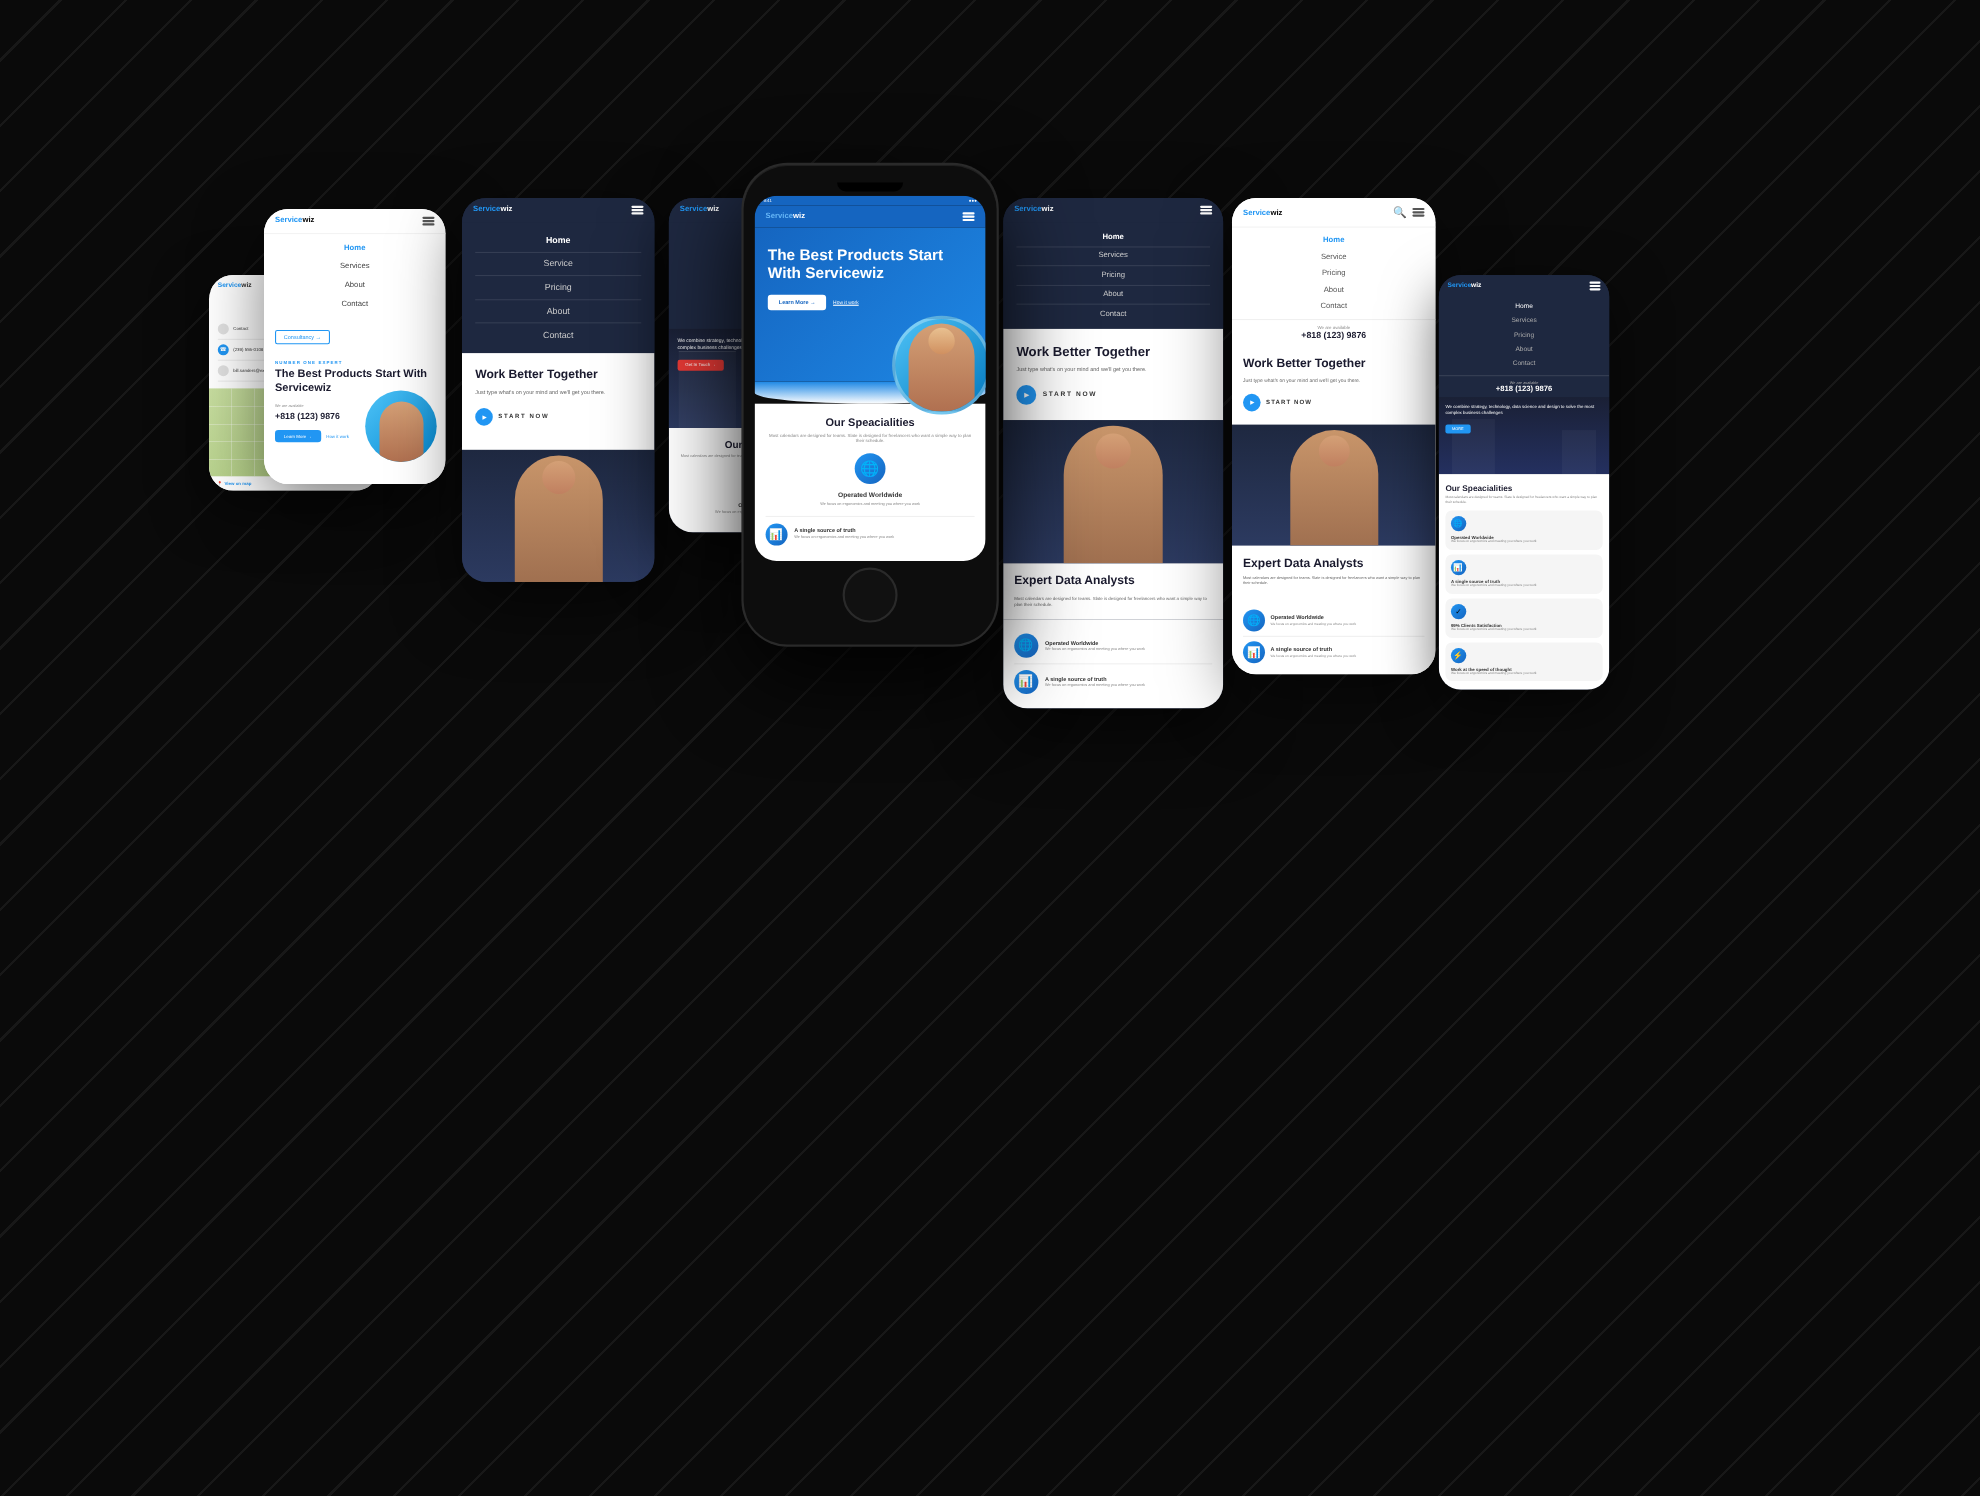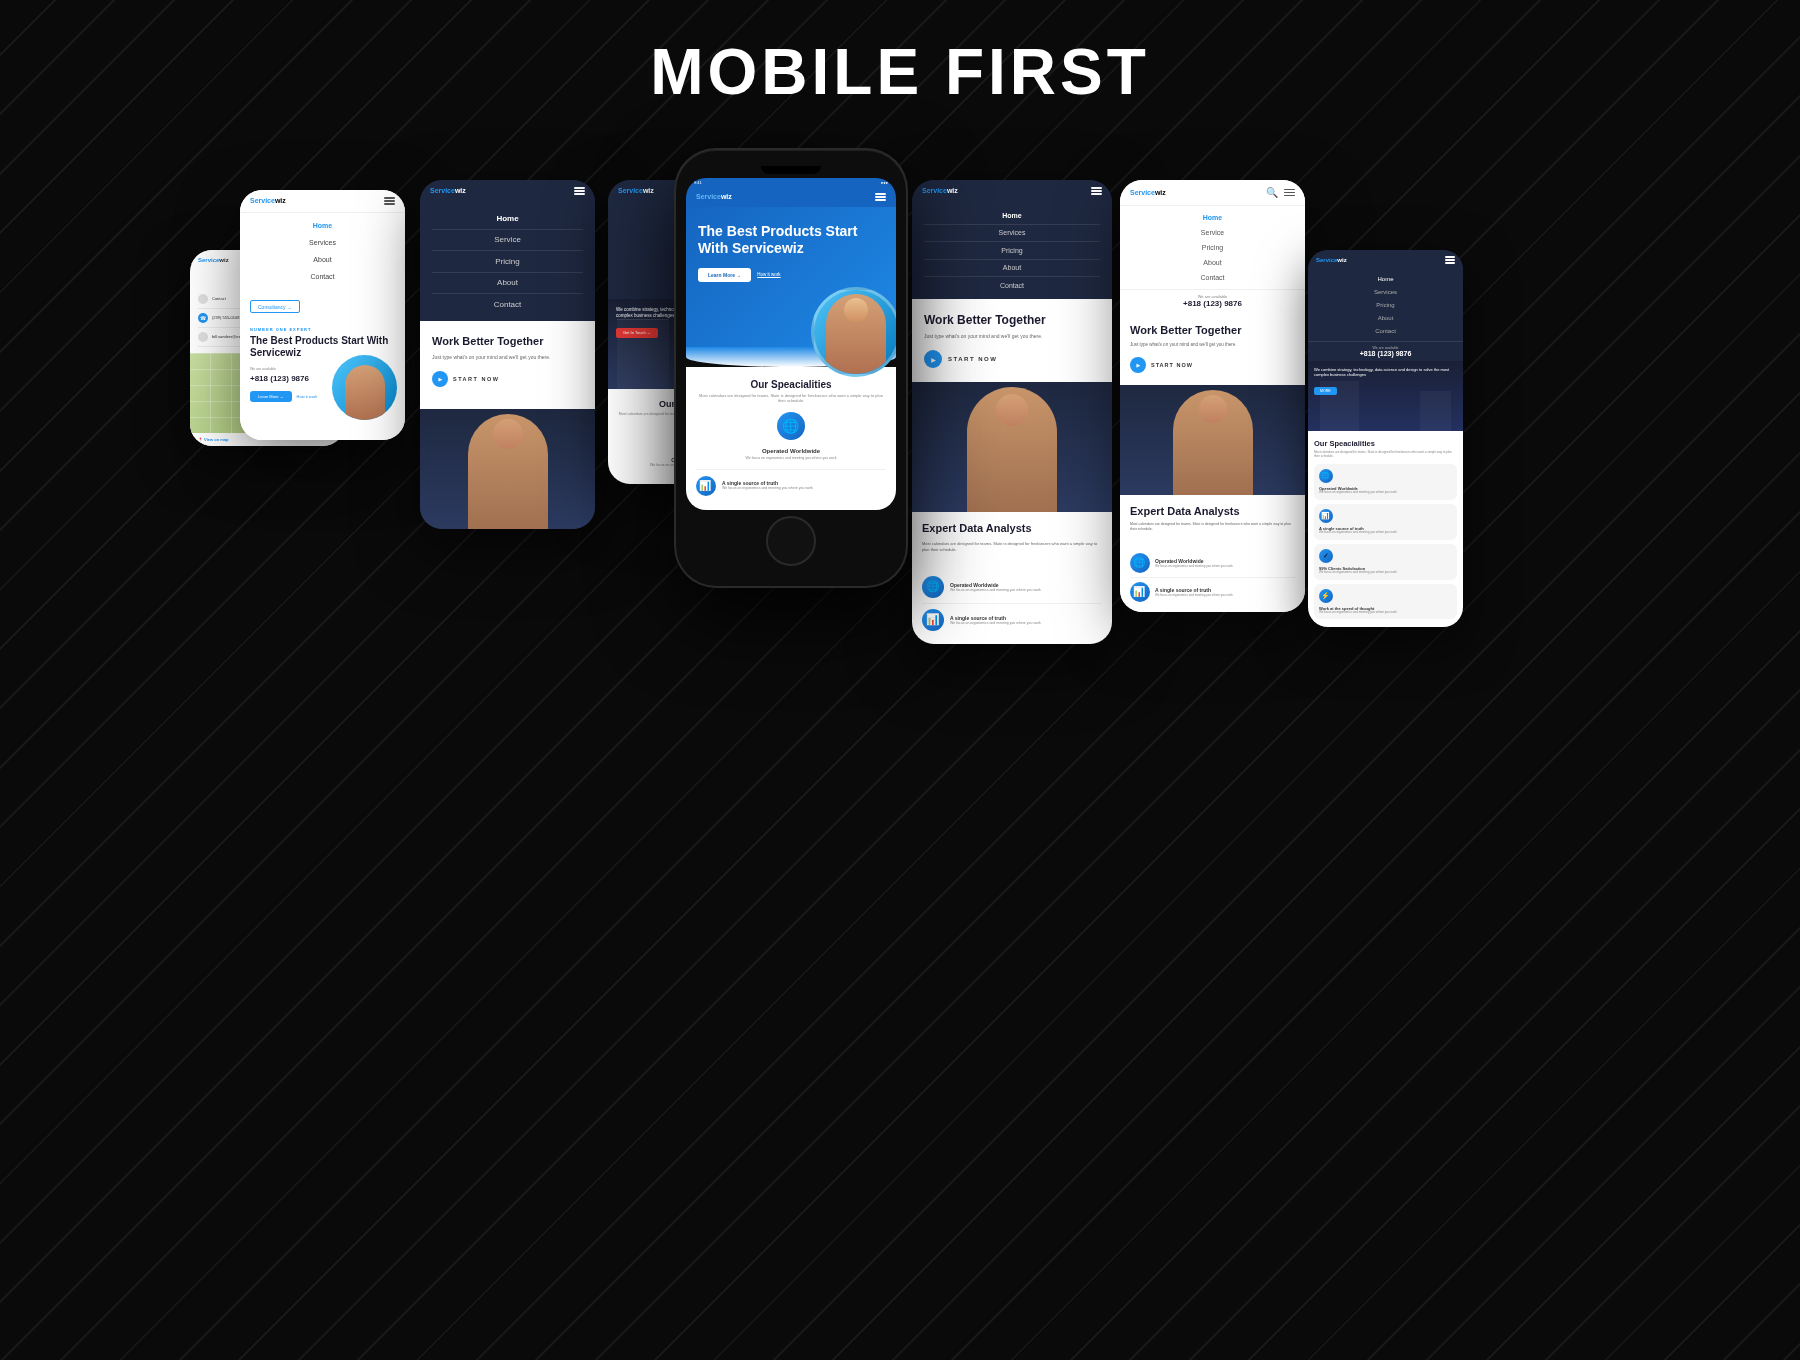--- a/index.html
+++ b/index.html
@@ -75,21 +75,20 @@
       bottom: 0;
       perspective: 1200px;
     }
   </style>
 </head>
 <body>
 
 <div class="bg-lines"></div>
 
 <div class="title-section">
-  <div class="title-bold">MOBILE FIRST</div>
 </div>
 
 <div class="phones-wrapper">
 
   <div style="position:absolute; left:190px; top:80px; width:155px; border-radius:22px; overflow:hidden; background:#fff; box-shadow:0 15px 50px rgba(0,0,0,0.5);">
     <div style="background:#fff; padding:6px 8px 0;">
       <div style="display:flex; justify-content:space-between; align-items:center; margin-bottom:8px;">
         <span style="font-size:6px; font-weight:700; color:#333;"><span style="color:#2196f3;">Service</span><span>wiz</span></span>
         <div style="display:flex; flex-direction:column; gap:1.5px; width:10px;">
           <span style="height:1.5px; background:#555; border-radius:1px; display:block;"></span>

